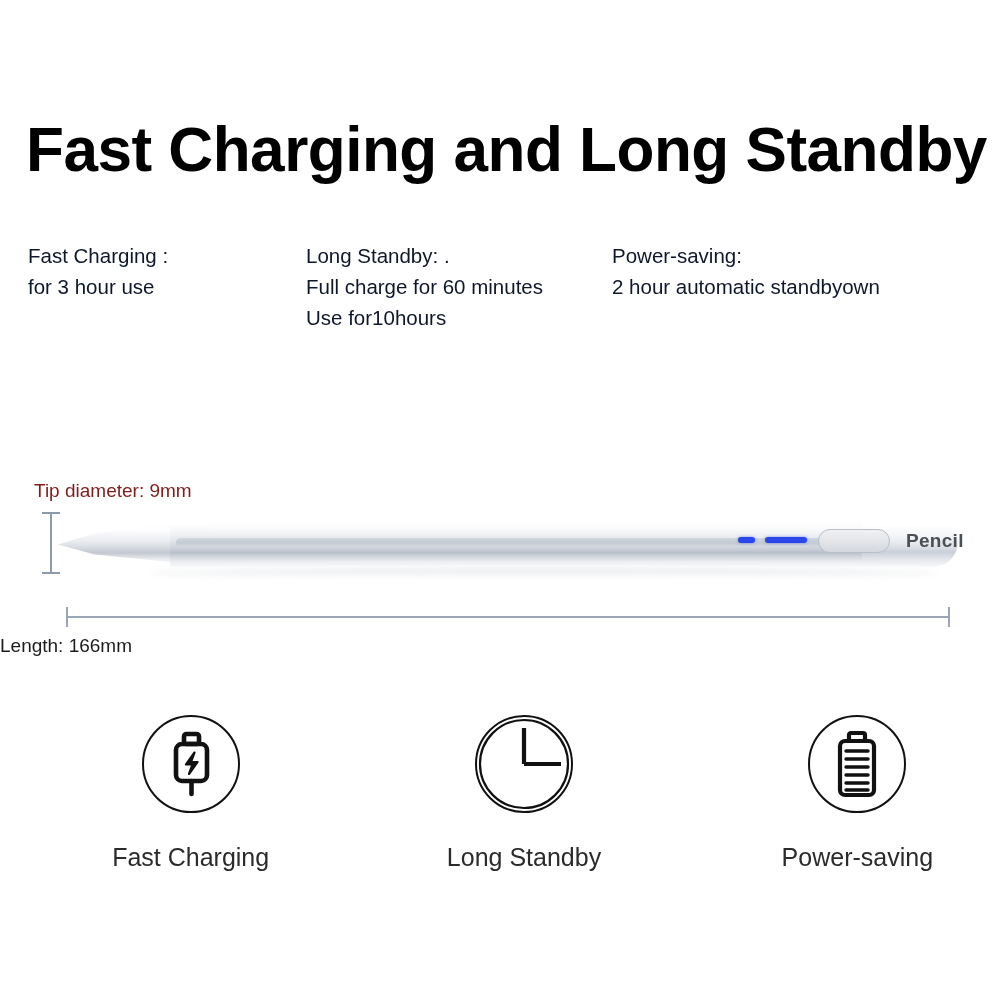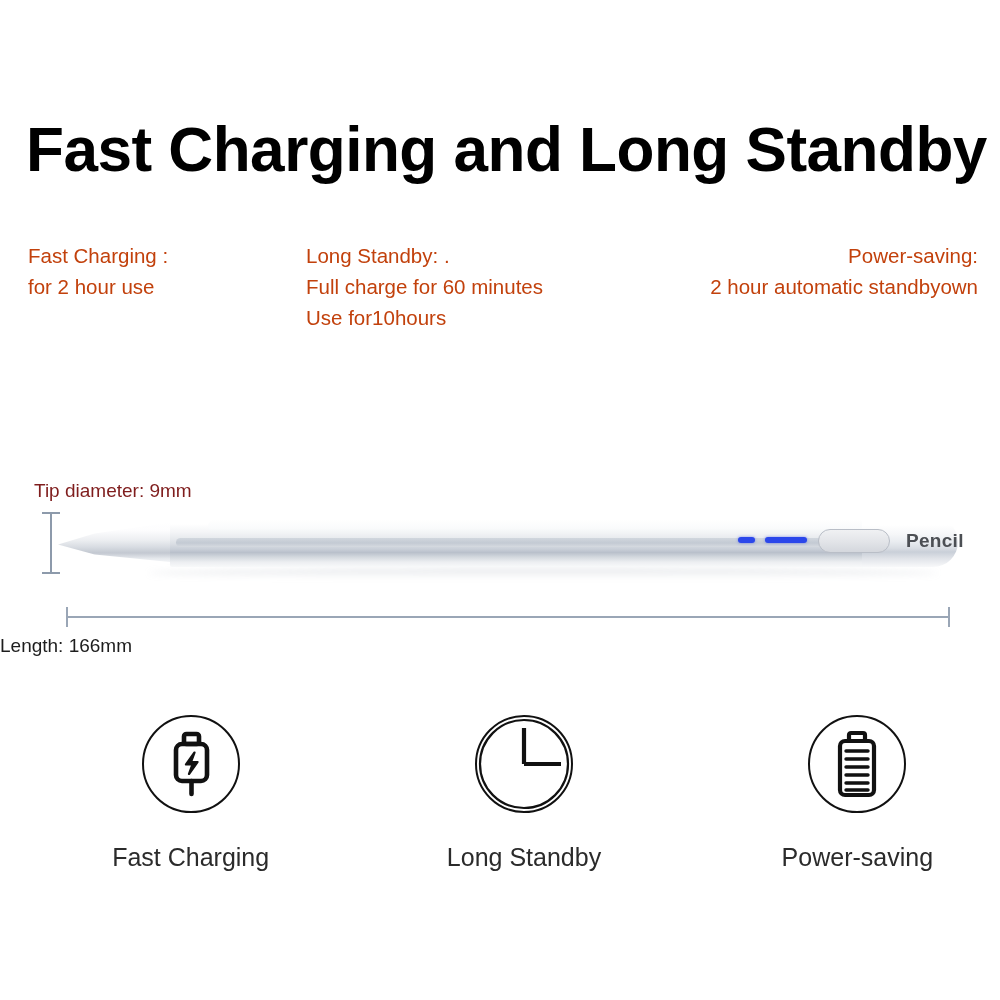--- a/index.html
+++ b/index.html
@@ -38,25 +38,25 @@
     position: absolute;
     left: 28px;
     top: 240px;
     width: 950px;
     display: flex;
     align-items: flex-start;
   }
   .spec-col {
     font-size: 20.5px;
     line-height: 31px;
-    color: #c2410c;
+    color: #0f172a;
   }
   .spec-col.c1 { width: 278px; }
   .spec-col.c2 { width: 306px; }
-  .spec-col.c3 { width: 366px; text-align: right; }
+  .spec-col.c3 { width: 366px; }
   .spec-line { white-space: nowrap; }
 
   
   .pen-block {
     position: absolute;
     left: 0;
     top: 460px;
     width: 1000px;
     height: 210px;
   }
@@ -297,21 +297,21 @@
 </style>
 </head>
 <body>
 
 <div class="title">Fast Charging and Long Standby</div>
 
 <div class="specs">
 
   <div class="spec-col c1">
     <div class="spec-line">Fast Charging :</div>
-    <div class="spec-line">for 2 hour use</div>
+    <div class="spec-line">for 3 hour use</div>
   </div>
 
   <div class="spec-col c2">
     <div class="spec-line">Long Standby: .</div>
     <div class="spec-line">Full charge for 60 minutes</div>
     <div class="spec-line">Use for10hours</div>
   </div>
 
   <div class="spec-col c3">
     <div class="spec-line">Power-saving:</div>

